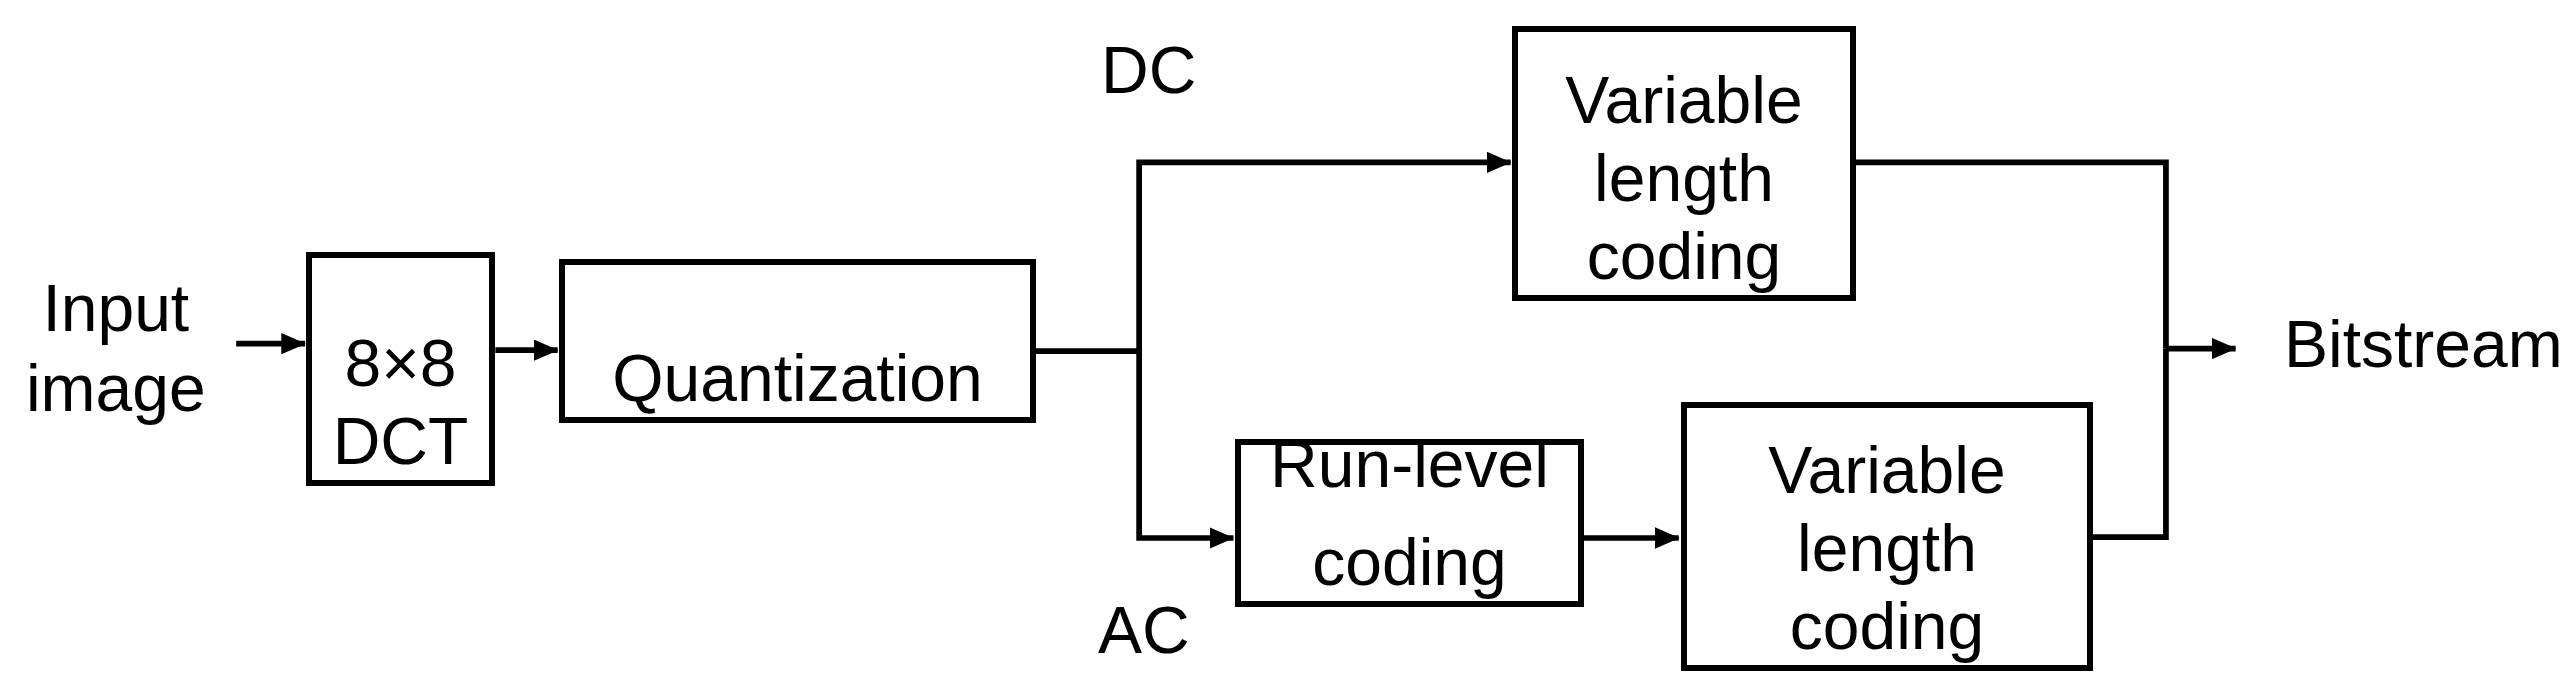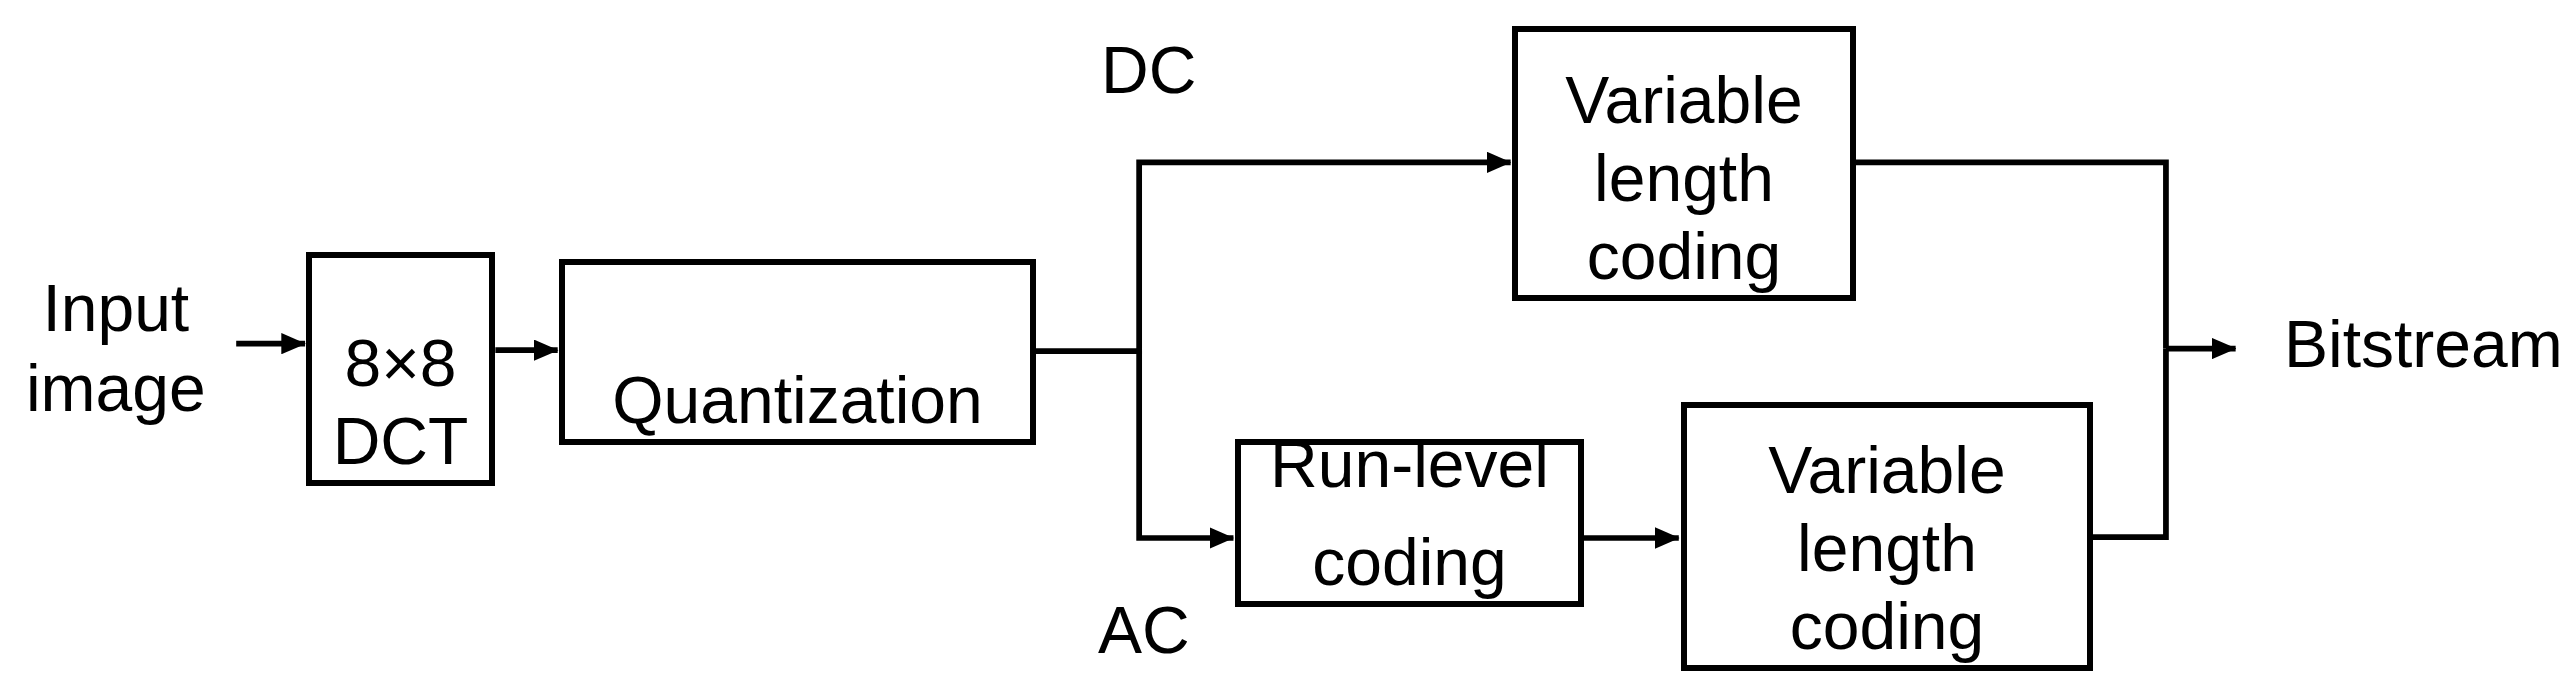--- a/index.html
+++ b/index.html
@@ -39,21 +39,21 @@
   }
   .free-label {
     position: absolute;
     font-size: 66px;
     line-height: 80px;
     text-align: center;
     white-space: nowrap;
   }
   
   #box-dct        { left: 306px;  top: 252px; width: 189px; height: 234px; }
-  #box-quant      { left: 559px;  top: 259px; width: 477px; height: 186px; }
+  #box-quant      { left: 559px;  top: 259px; width: 477px; height: 164px; }
   #box-vlc-dc     { left: 1512px; top: 26px;  width: 344px; height: 275px; }
   #box-runlevel   { left: 1235px; top: 439px; width: 349px; height: 168px; gap: 20px; }
   #box-vlc-ac     { left: 1681px; top: 402px; width: 412px; height: 269px; }
   #label-input    { left: 21.3px;   top: 268px; width: 189px; }
   #label-dc       { left: 1101px; top: 29.5px;  text-align: left; }
   #label-ac       { left: 1098px; top: 590px; text-align: left; }
   #label-bitstream{ left: 2284px; top: 304px; text-align: right; }
 </style>
 </head>
 <body>

